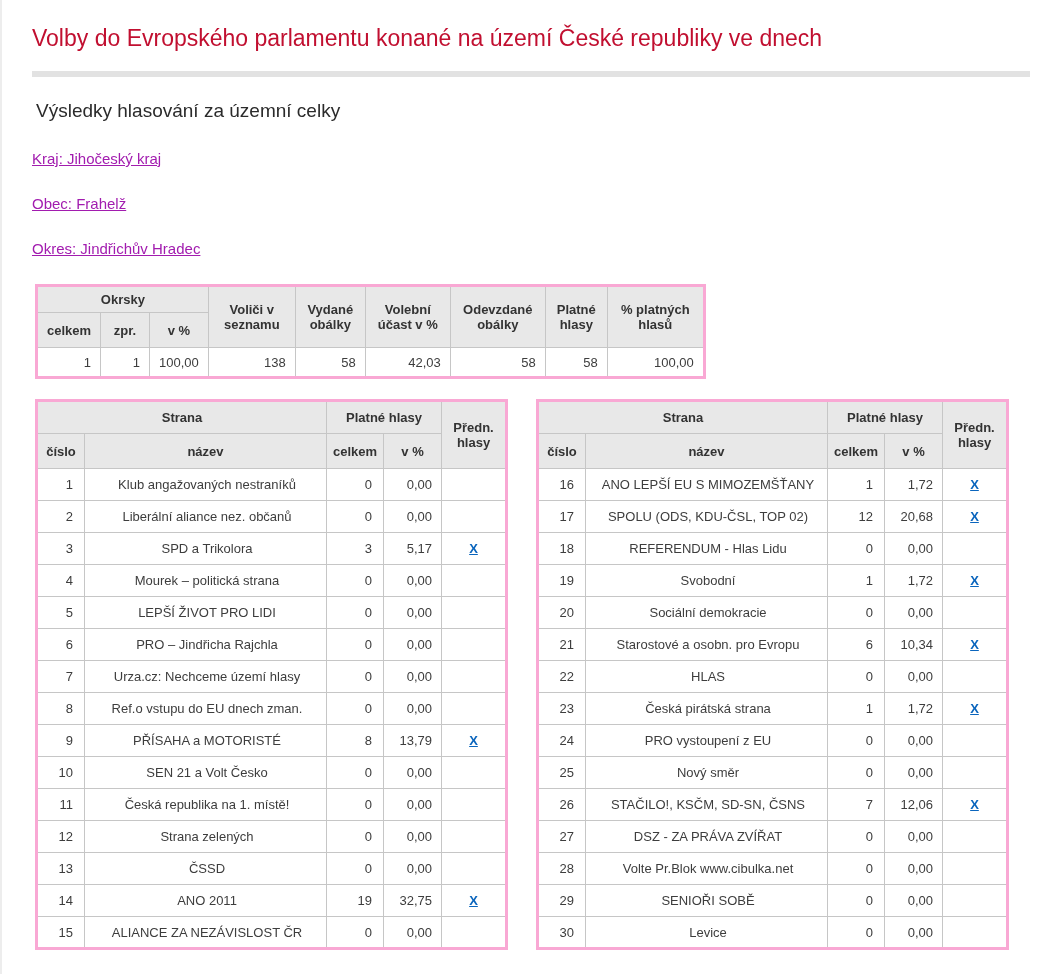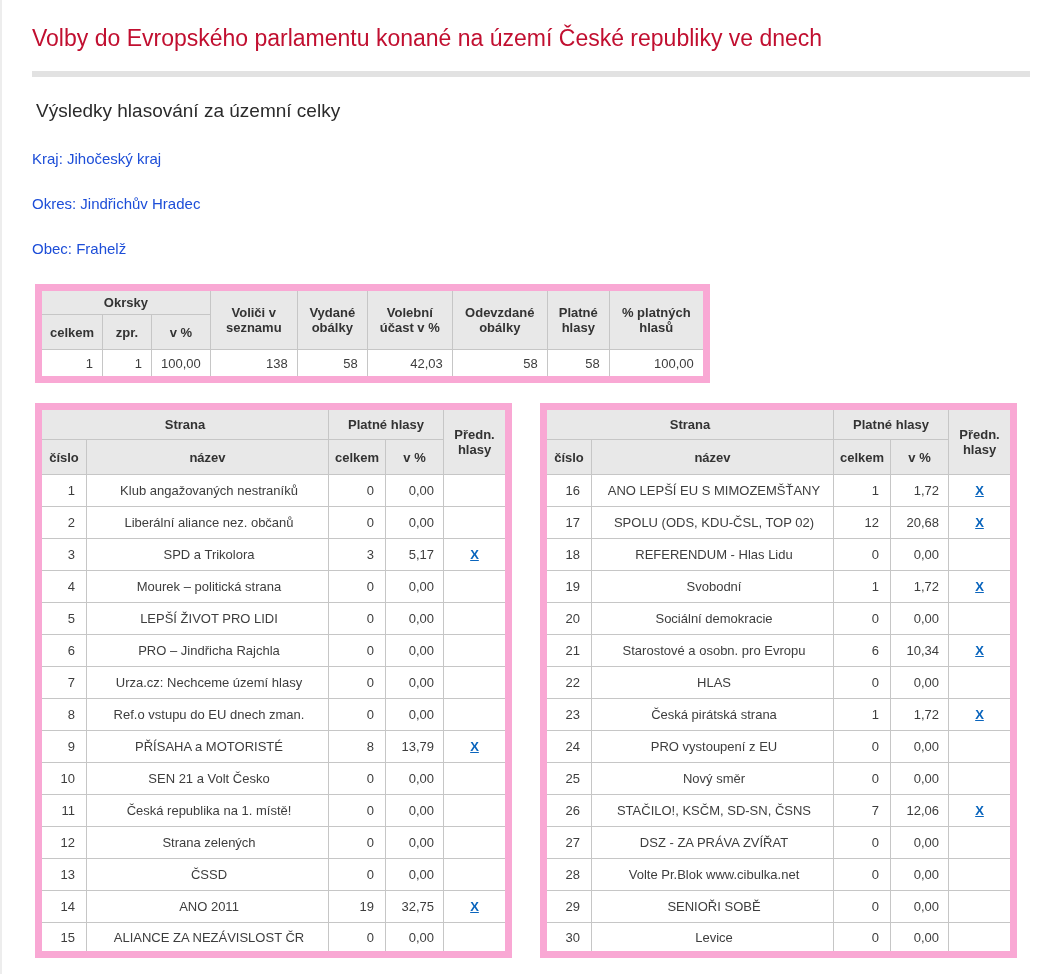--- a/index.html
+++ b/index.html
@@ -37,32 +37,33 @@
   
   .subtitle {
     margin: 23px 0 0 4px;
     font-size: 19px;
     font-weight: normal;
     color: #2b2b2b;
   }
   .region-line {
     margin: 28px 0 0 0;
     font-size: 15px;
-    color: #1d4ed8;
+    color: #a21caf;
+    text-decoration: underline;
   }
 
   
   table {
     border-collapse: collapse;
     table-layout: fixed;
     font-size: 13px;
     color: #3d3d3d;
   }
   th, td { border: 1px solid #c6c6c6; overflow: hidden; }
-  table { border: 7px solid #f9a8d4; }
+  table { border: 3px solid #f9a8d4; }
   th {
     background: #e8e8e8;
     font-weight: bold;
     text-align: center;
     color: #333333;
     padding: 2px 3px;
     line-height: 15px;
   }
   td { background: #ffffff; padding: 0 9px; }
 
@@ -96,22 +97,22 @@
 
   <h1 class="page-title">
     <span class="tline">Volby do Evropského parlamentu konané na území České republiky ve dnech</span>
   </h1>
 
   <div class="rule"></div>
 
   <h2 class="subtitle">Výsledky hlasování za územní celky</h2>
 
   <p class="region-line">Kraj: Jihočeský kraj</p>
+  <p class="region-line">Obec: Frahelž</p>
   <p class="region-line">Okres: Jindřichův Hradec</p>
-  <p class="region-line">Obec: Frahelž</p>
 
   <table class="sum">
     <colgroup>
       <col style="width:64px">
         <col style="width:49px">
         <col style="width:58px">
       <col style="width:87px">
         <col style="width:70px">
         <col style="width:85px">
       <col style="width:95px">

